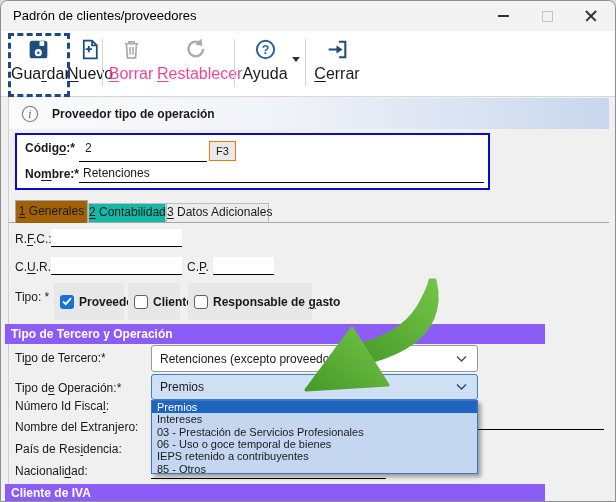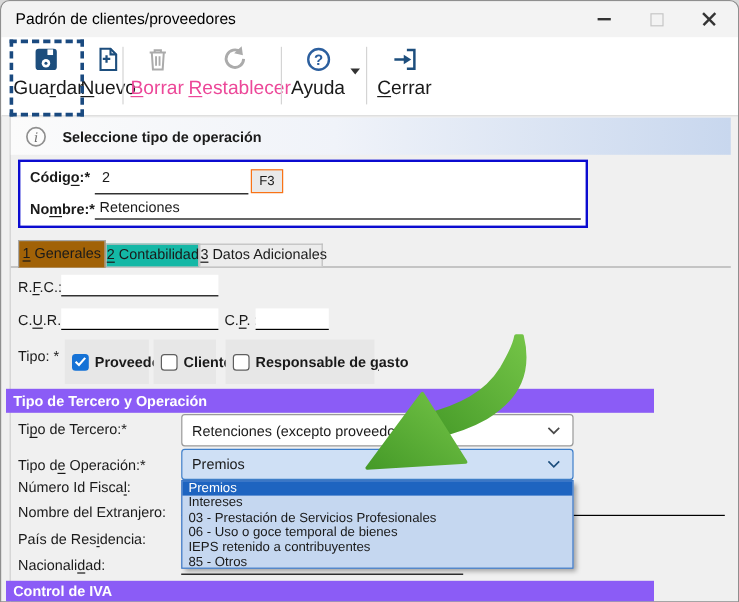--- a/index.html
+++ b/index.html
@@ -155,21 +155,21 @@
     </div>
   </div>
 
   <div class="leftedge"></div>
 
   <div class="infobar">
     <svg width="18" height="18" viewBox="0 0 18 18">
       <circle cx="9" cy="9" r="7.6" fill="#fcfcfc" stroke="#8f8f8f" stroke-width="1.4"></circle>
       <text x="9" y="13" text-anchor="middle" font-family="DejaVu Serif, serif" font-style="italic" font-size="11" fill="#6f6f6f">i</text>
     </svg>
-    <span class="txt">Seleccione tipo de operación</span>
+    <span class="txt">Proveedor tipo de operación</span>
   </div>
 
   <div class="idbox">
     <span class="row-lbl" style="left:8px;top:6px;"><span>Códig</span><span class="mn">o</span><span>:*</span></span>
     <span style="position:absolute;left:68px;top:6px;">2</span>
     <div class="ul-input" style="left:62px;top:9px;width:128px;"></div>
     <div class="f3">F3</div>
 
     <span class="row-lbl" style="left:8px;top:32px;"><span>No</span><span class="mn">m</span><span>bre:*</span></span>
     <span style="position:absolute;left:66px;top:31px;">Retenciones</span>
@@ -239,21 +239,21 @@
     <div class="opt">06 - Uso o goce temporal de bienes</div>
     <div class="opt">IEPS retenido a contribuyentes</div>
     <div class="opt">85 - Otros</div>
   </div>
 
   <span class="flabel" style="left:14px;top:419px;"><span>Nombre del Extranjero:</span><span class="mn"></span><span></span></span>
   <span class="flabel" style="left:14px;top:398px;"><span>Número Id Fisca</span><span class="mn">l</span><span>:</span></span>
   <span class="flabel" style="left:14px;top:441px;"><span>País de Res</span><span class="mn">i</span><span>dencia:</span></span>
   <span class="flabel" style="left:14px;top:463px;"><span>Nacionali</span><span class="mn">d</span><span>ad:</span></span>
 
-  <div class="sechdr" style="top:483px;height:19px;line-height:19px;">Control de IVA</div>
+  <div class="sechdr" style="top:483px;height:19px;line-height:19px;">Cliente de IVA</div>
 
   <svg class="arrow-svg" width="160" height="140" viewBox="0 0 160 140">
     <defs>
       <linearGradient id="ggrad" x1="1" y1="0" x2="0" y2="1">
         <stop offset="0" stop-color="#74c447"></stop>
         <stop offset="1" stop-color="#459a28"></stop>
       </linearGradient>
     </defs>
     <path d="M 144 14 C 151 43 142 65 114 82 C 100 90 84 95 70 98 L 64 80 C 92 73 114 62 127 41 C 134 29 138 21 139 14 Z" fill="url(#ggrad)" stroke="url(#ggrad)" stroke-width="3" stroke-linejoin="round"></path>
     <path d="M 15 124 L 61 62 L 97 119 Z" fill="url(#ggrad)" stroke="url(#ggrad)" stroke-width="3" stroke-linejoin="round"></path>

